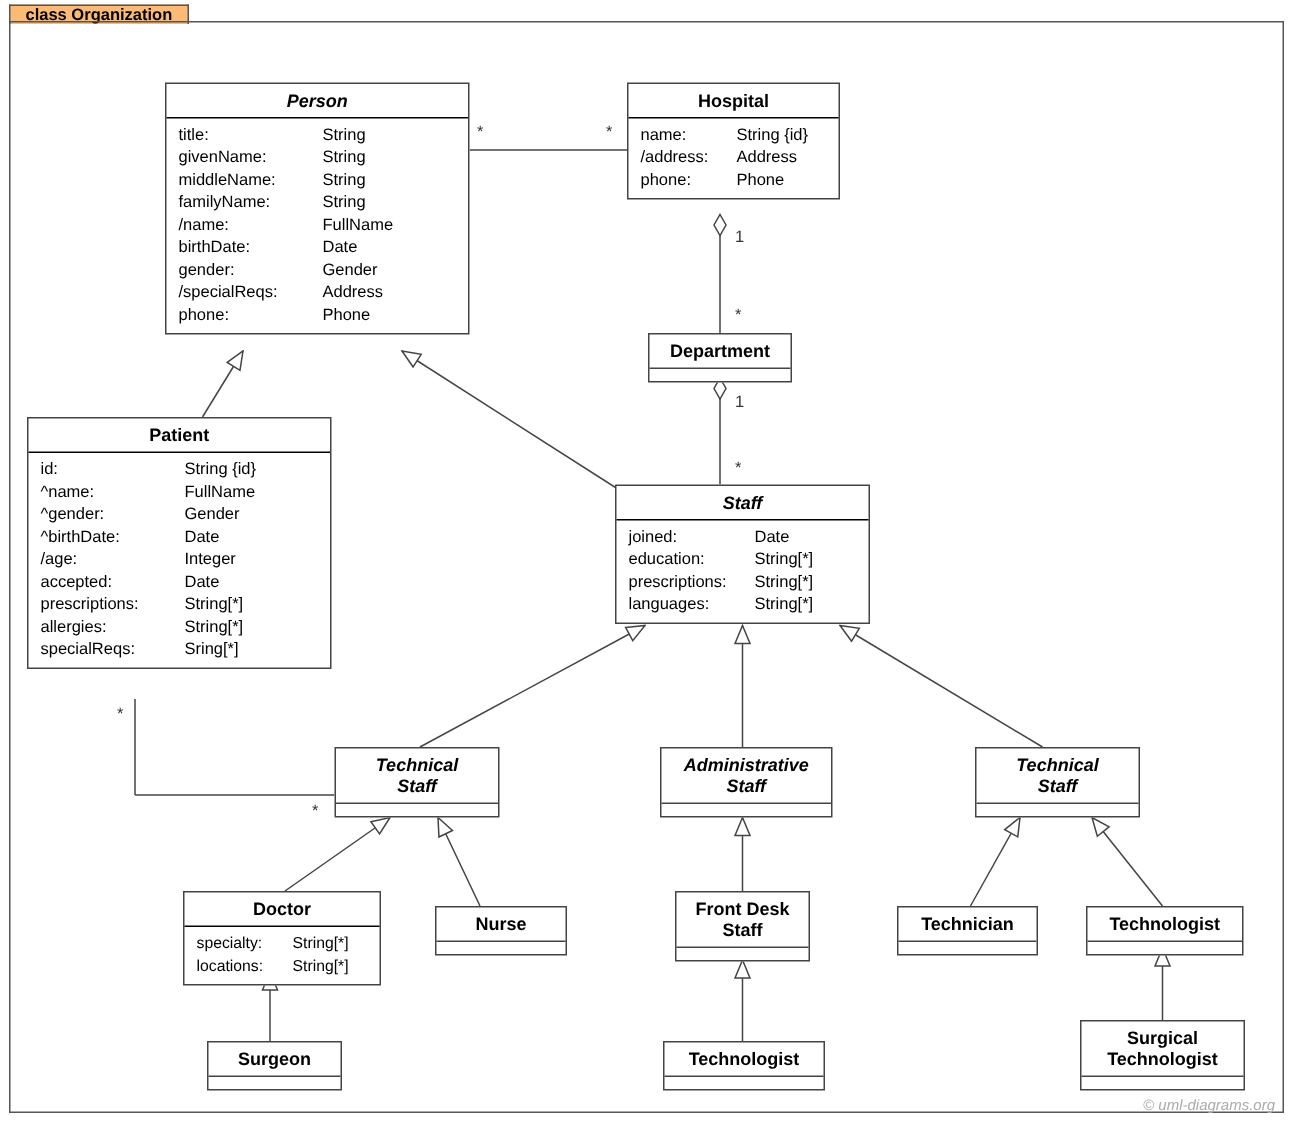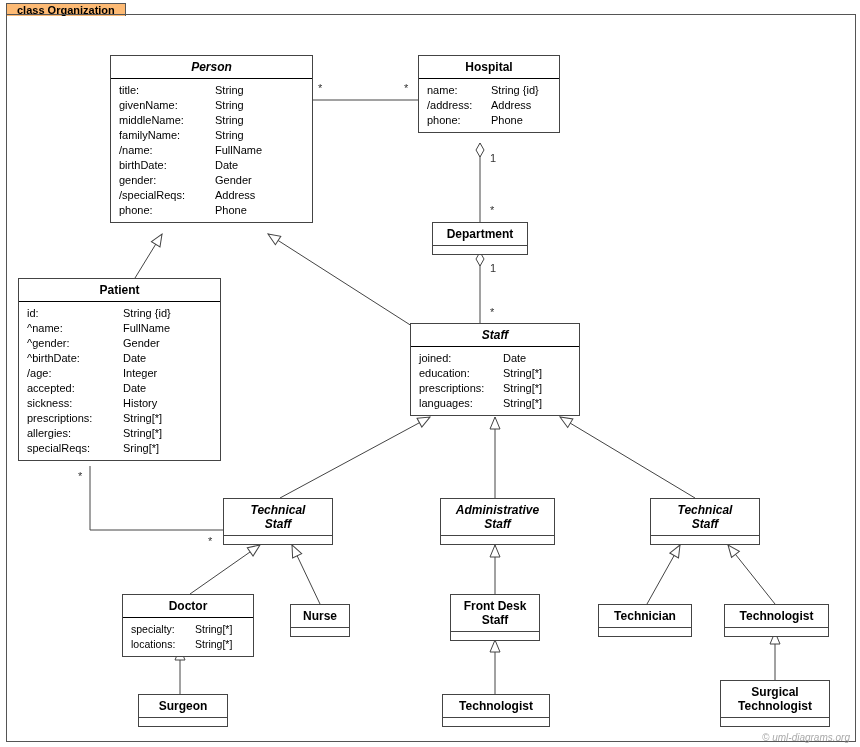--- a/index.html
+++ b/index.html
@@ -244,24 +244,20 @@
         </div>
       <div class="attr-row">
           <span class="attr-name wide">/age:</span>
           <span class="attr-type">Integer</span>
         </div>
       <div class="attr-row">
           <span class="attr-name wide">accepted:</span>
           <span class="attr-type">Date</span>
         </div>
       <div class="attr-row">
-          <span class="attr-name wide">sickness:</span>
-          <span class="attr-type">History</span>
-        </div>
-      <div class="attr-row">
           <span class="attr-name wide">prescriptions:</span>
           <span class="attr-type">String[*]</span>
         </div>
       <div class="attr-row">
           <span class="attr-name wide">allergies:</span>
           <span class="attr-type">String[*]</span>
         </div>
       <div class="attr-row">
           <span class="attr-name wide">specialReqs:</span>
           <span class="attr-type">Sring[*]</span>
@@ -319,21 +315,21 @@
           <span class="attr-name" style="width:56px">specialty:</span>
           <span class="attr-type">String[*]</span>
         </div>
       <div class="attr-row">
           <span class="attr-name" style="width:56px">locations:</span>
           <span class="attr-type">String[*]</span>
         </div>
     </div>
   </div>
 
-  <div class="class-box" style="left:290px;top:604px;width:60px">
+  <div class="class-box" style="left:290px;top:604px;width:88px">
     <div class="class-title no-italic" style="border-bottom:none">Nurse</div>
     <div class="empty-compartment"></div>
   </div>
 
   <div class="class-box" style="left:450px;top:594px;width:90px">
     <div class="class-title no-italic" style="border-bottom:none;line-height:14px">
       <span>Front Desk</span><br><span>Staff</span>
     </div>
     <div class="empty-compartment"></div>
   </div>

